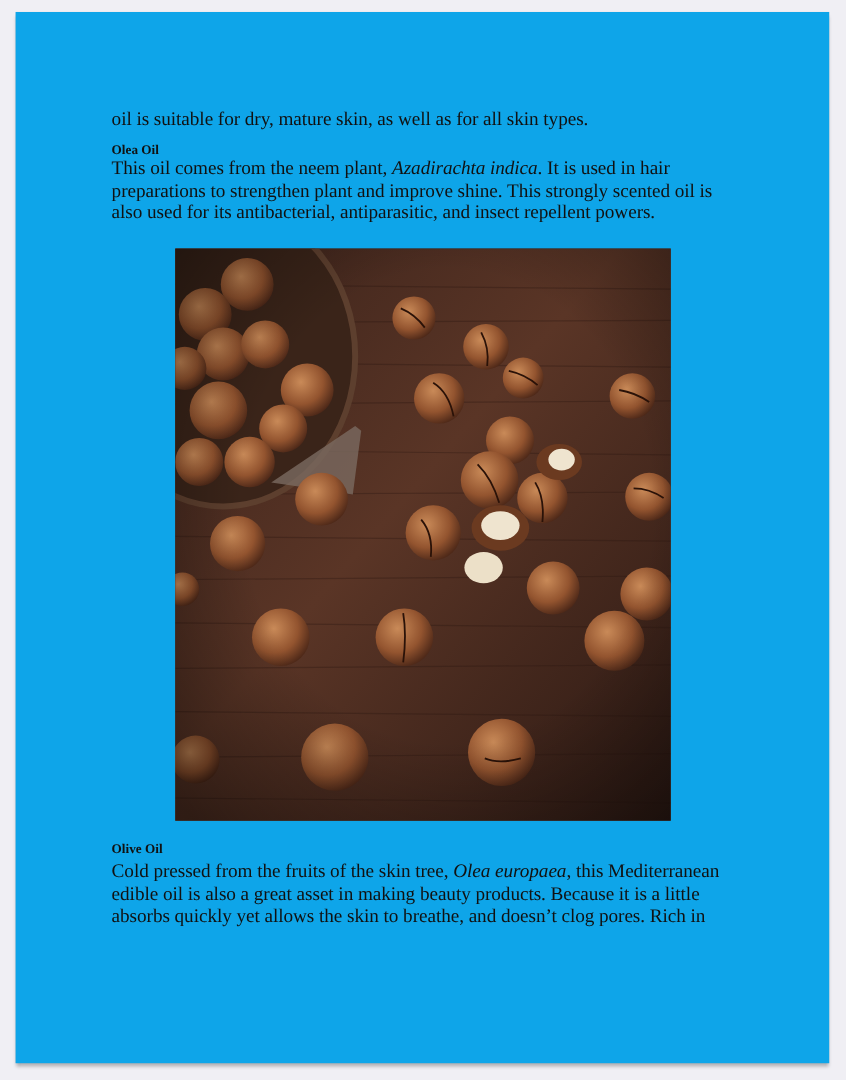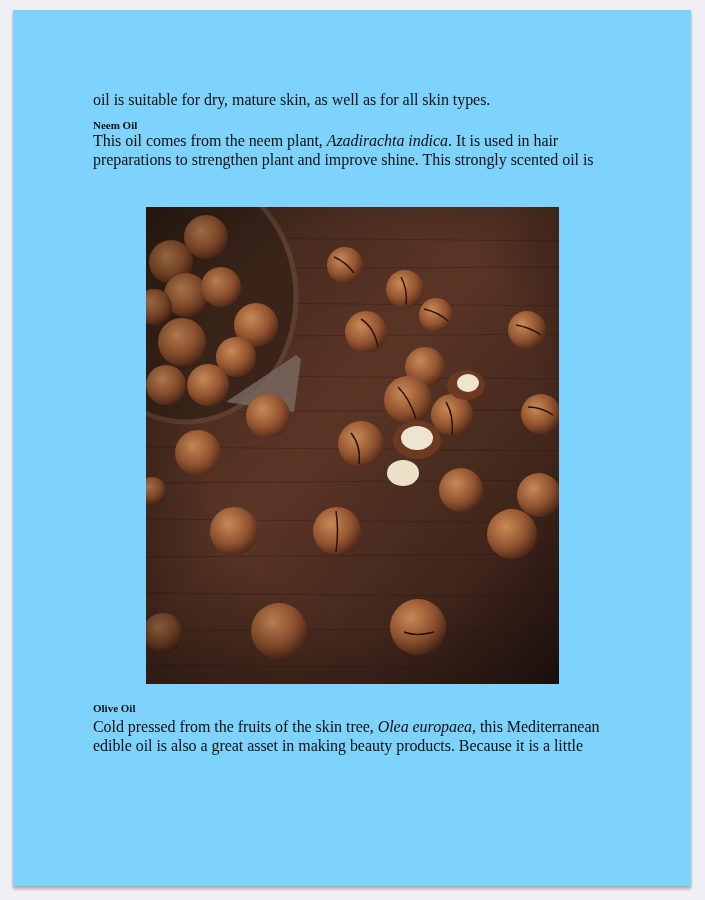--- a/index.html
+++ b/index.html
@@ -2,56 +2,58 @@
 <html><head>
 <meta charset="utf-8">
 <style>
   html, body { margin:0; padding:0; }
   body {
     width:705px; height:900px; background:#f0eff4; position:relative; overflow:hidden;
     font-family:"Liberation Serif", "DejaVu Serif", serif; color:#111;
   }
   .page {
     position:absolute; left:13px; top:10px; width:678px; height:876px;
-    background:#7dd3fc;
+    background:#0ea5e9;
     box-shadow: 0 3px 3px rgba(0,0,0,0.28), 0 0 1px rgba(0,0,0,0.12);
   }
   .content { position:absolute; left:80px; top:0; width:540px; }
   .body-text { font-size:16px; line-height:18.6px; margin:0; letter-spacing:-0.05px; }
   .heading { font-size:11px; font-weight:bold; margin:0; line-height:13px; }
   .figure {
     position:absolute; left:133px; top:197px; width:413px; height:477px;
     overflow:hidden; background:#3d2419;
   }
   .figure svg { display:block; width:100%; height:100%; }
 </style>
 </head>
 <body>
 
 <div class="page">
   <div class="content">
 
     <p class="body-text" style="position:absolute; top:81px; left:0;">oil is suitable for dry, mature skin, as well as for all skin types.</p>
 
-    <p class="heading" style="position:absolute; top:109px; left:0;">Neem Oil</p>
+    <p class="heading" style="position:absolute; top:109px; left:0;">Olea Oil</p>
 
     <div style="position:absolute; top:122px; left:0; width:540px;">
       <p class="body-text">
         <span>This oil comes from the neem plant, </span><em>Azadirachta indica</em><span>. It is used in hair</span>
       </p>
       <p class="body-text">preparations to strengthen plant and improve shine. This strongly scented oil is</p>
+      <p class="body-text">also used for its antibacterial, antiparasitic, and insect repellent powers.</p>
     </div>
 
     <p class="heading" style="position:absolute; top:692px; left:0;">Olive Oil</p>
 
     <div style="position:absolute; top:708px; left:0; width:540px;">
       <p class="body-text">
         <span>Cold pressed from the fruits of the skin tree, </span><em>Olea europaea</em><span>, this Mediterranean</span>
       </p>
       <p class="body-text">edible oil is also a great asset in making beauty products. Because it is a little</p>
+      <p class="body-text">absorbs quickly yet allows the skin to breathe, and doesn’t clog pores. Rich in</p>
     </div>
   </div>
 
   <div class="figure">
     <svg viewBox="0 0 413 477" preserveAspectRatio="none">
       <defs>
         <linearGradient id="wood" x1="0" y1="0" x2="1" y2="1">
           <stop offset="0" stop-color="#3a221a"></stop>
           <stop offset="0.45" stop-color="#5a3526"></stop>
           <stop offset="1" stop-color="#2c1913"></stop>

